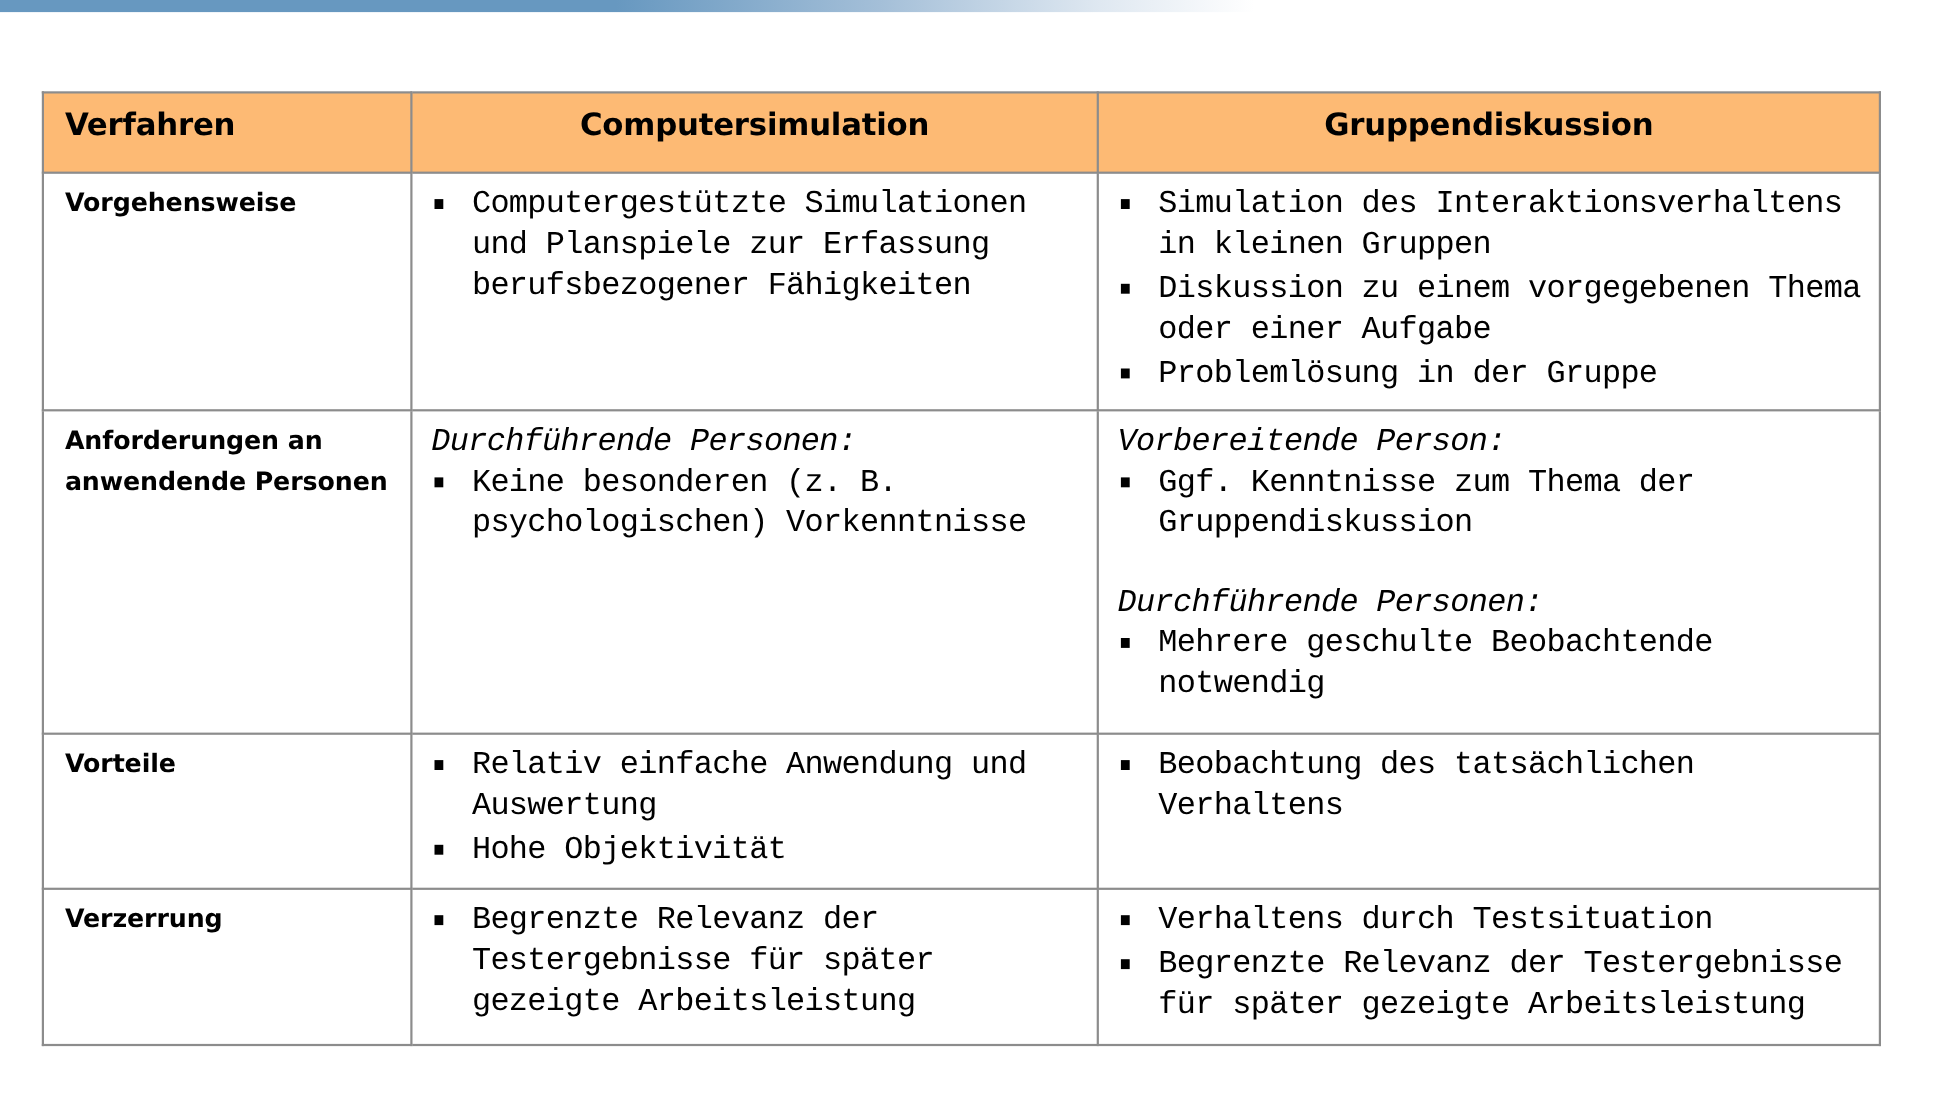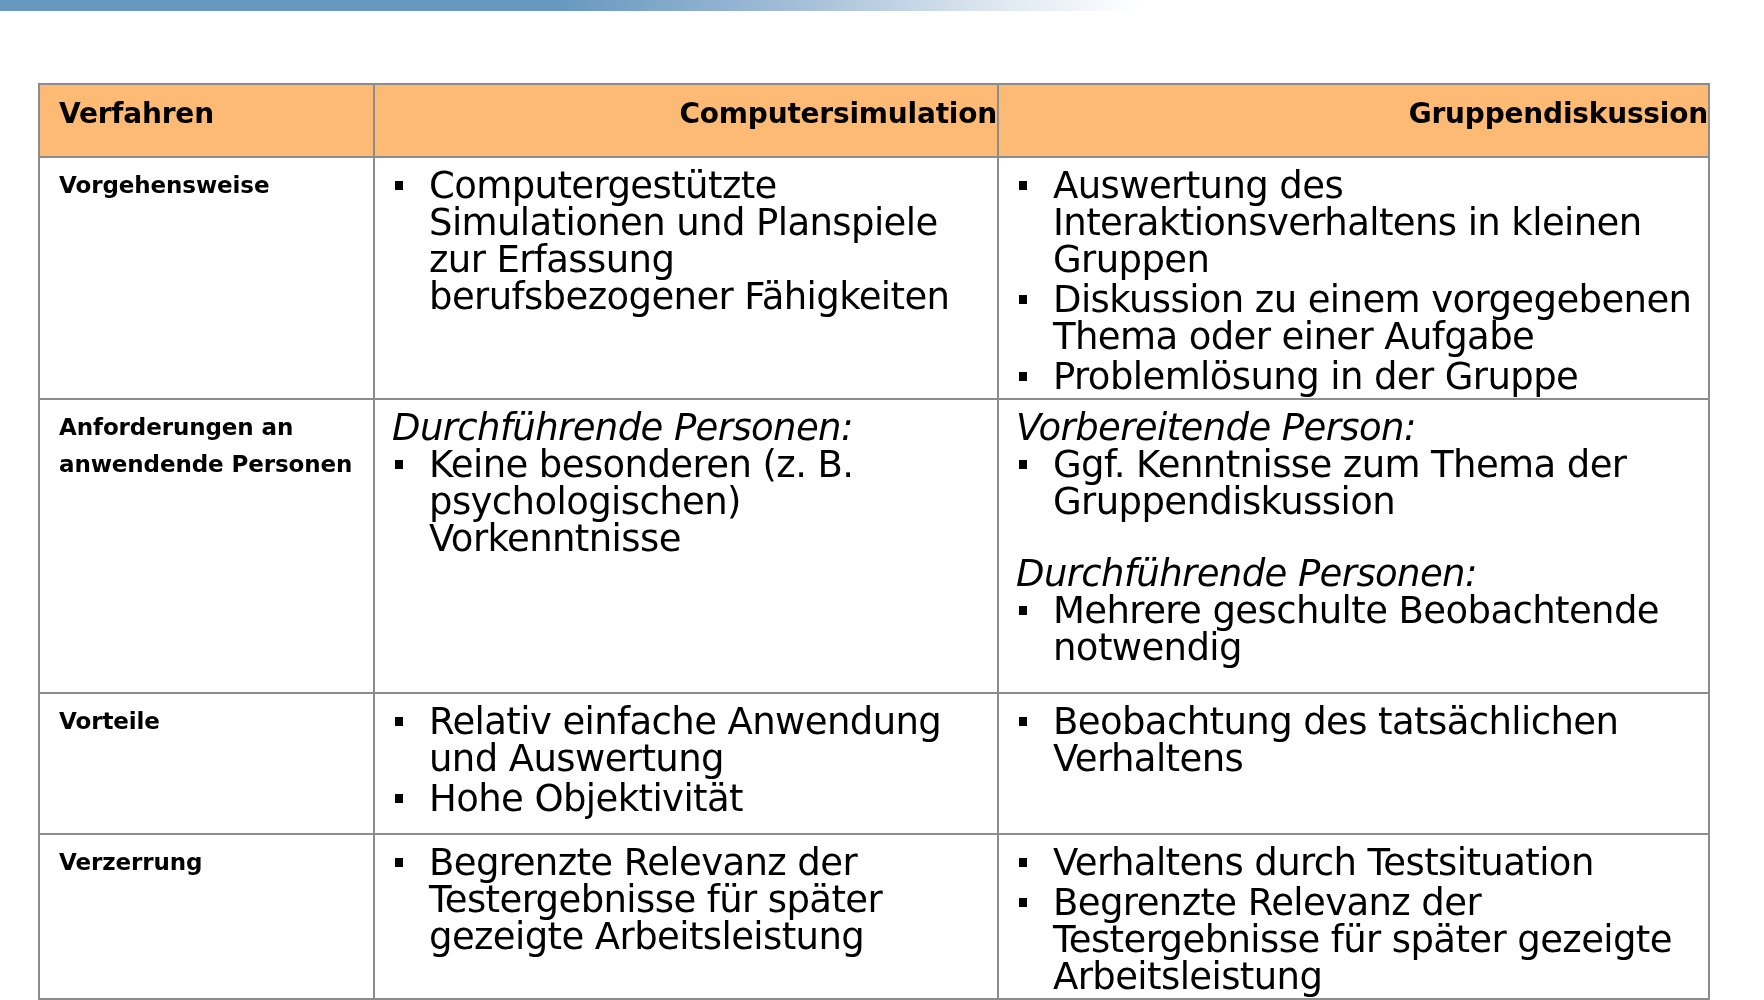--- a/index.html
+++ b/index.html
@@ -21,26 +21,26 @@
     padding: 0;
   }
   col.c1 { width: 335px; }
   col.c2 { width: 624px; }
   col.c3 { width: 711px; }
   tr.hdr th {
     background: #fdba74; height: 73px; font-size: 28px; font-weight: bold;
     padding-top: 12px; box-sizing: border-box; letter-spacing: -0.2px;
   }
   tr.hdr th.left { text-align: left; padding-left: 19px; }
-  tr.hdr th.center { text-align: right; }
+  tr.hdr th.center { text-align: center; }
   .rowlabel {
     font-weight: bold; font-size: 23px; line-height: 37px;
     padding: 9px 8px 0 19px !important; letter-spacing: -0.1px;
   }
-  .cell { font-size: 37px; line-height: 37px; padding: 9px 10px 0 17px !important; }
+  .cell { font-size: 29px; line-height: 37px; padding: 9px 10px 0 17px !important; font-family: Liberation Mono, monospace; }
   ul.bl { list-style: none; margin: 0; padding: 0; }
   ul.bl li { position: relative; padding-left: 37px; margin-bottom: 3px; letter-spacing: -0.6px; }
   ul.bl li .bullet {
     position: absolute; left: 3px; top: 14px; width: 8px; height: 9px; background: #000;
   }
   .sub { font-style: italic; letter-spacing: -0.6px; }
   .gap { height: 32px; }
   tr.r1 td { height: 205px; }
   tr.r2 td { height: 283px; }
   tr.r3 td { height: 130px; border-radius: 25px; }
@@ -66,21 +66,21 @@
 
   <tr class="r1">
     <td class="rowlabel">Vorgehensweise</td>
     <td class="cell">
       <ul class="bl">
         <li><span class="bullet"></span><span>Computergestützte Simulationen und Planspiele zur Erfassung berufsbezogener Fähigkeiten</span></li>
       </ul>
     </td>
     <td class="cell">
       <ul class="bl">
-        <li><span class="bullet"></span><span>Auswertung des Interaktionsverhaltens in kleinen Gruppen</span></li>
+        <li><span class="bullet"></span><span>Simulation des Interaktionsverhaltens in kleinen Gruppen</span></li>
         <li><span class="bullet"></span><span>Diskussion zu einem vorgegebenen Thema oder einer Aufgabe</span></li>
         <li><span class="bullet"></span><span>Problemlösung in der Gruppe</span></li>
       </ul>
     </td>
   </tr>
 
   <tr class="r2">
     <td class="rowlabel">Anforderungen an anwendende Personen</td>
     <td class="cell">
       <div class="sub">Durchführende Personen:</div>

